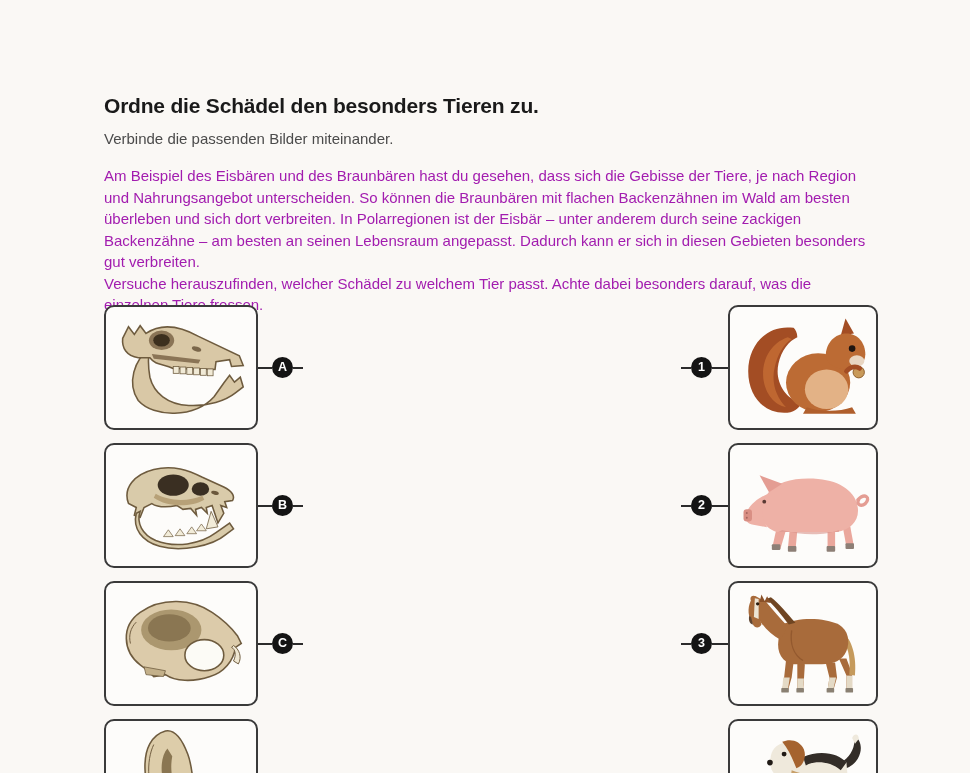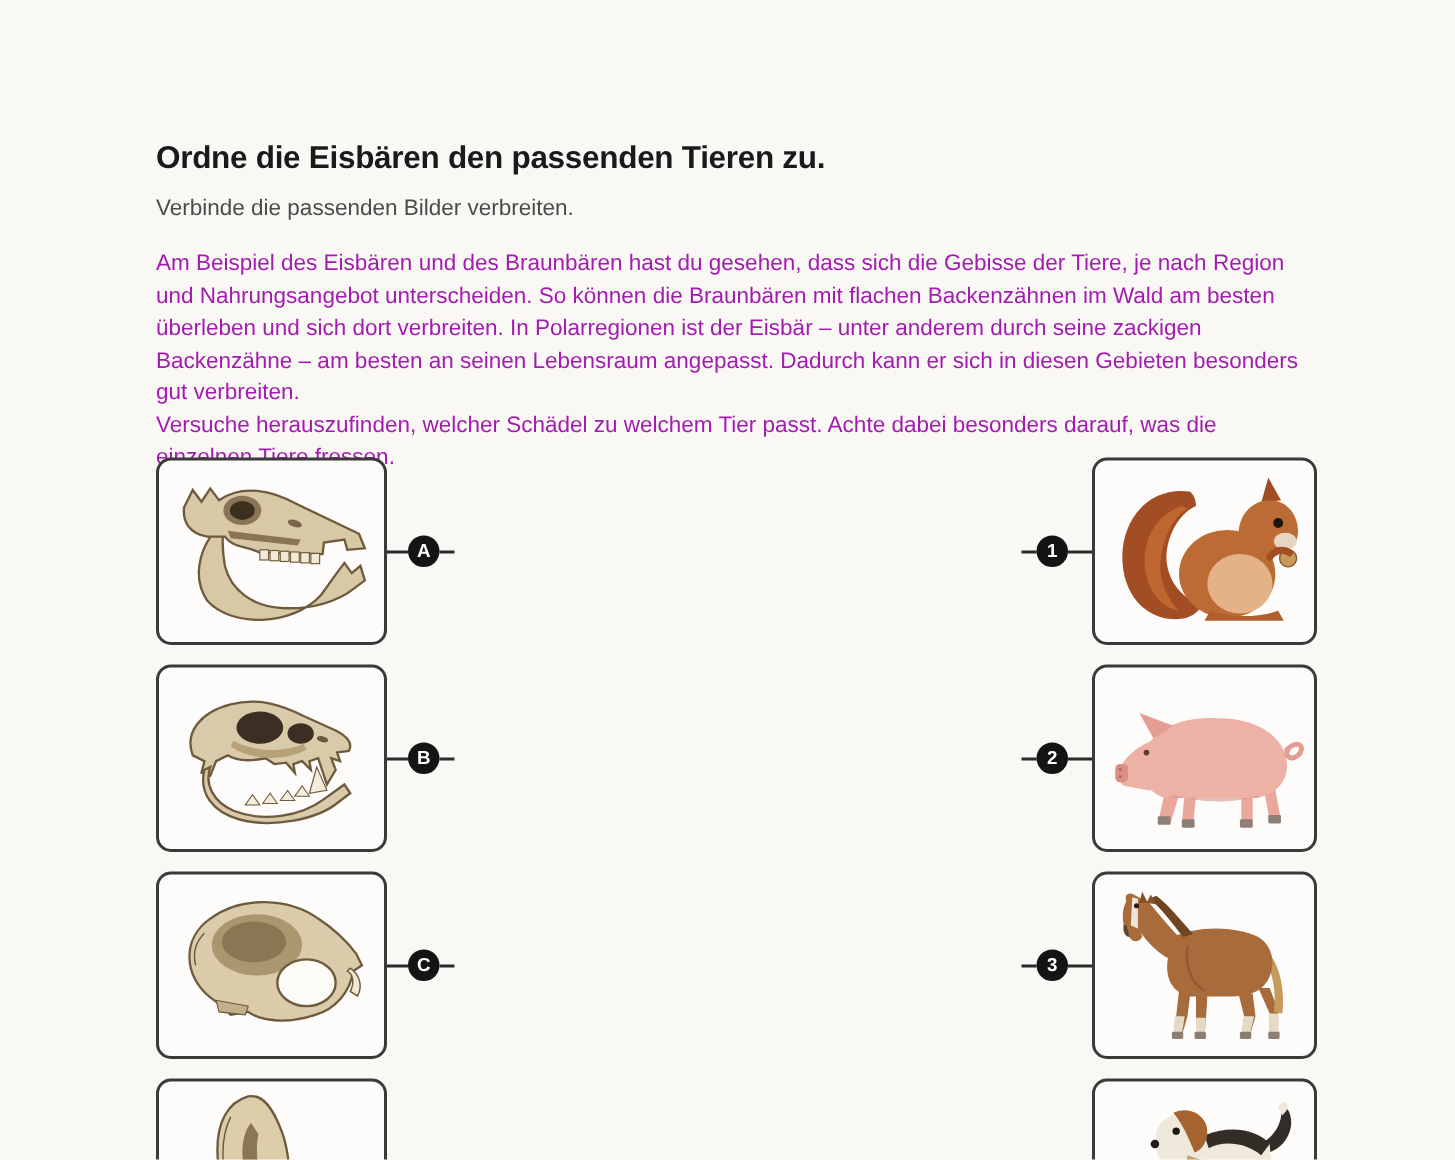--- a/index.html
+++ b/index.html
@@ -46,22 +46,22 @@
     background:var(--badge-bg);color:var(--badge-text);
     font-size:12.5px;font-weight:700;line-height:1;
     display:flex;align-items:center;justify-content:center;
     user-select:none;
   }
 </style>
 </head>
 <body>
 
 <div class="content">
-  <h1 class="title">Ordne die Eisbären den passenden Tieren zu.</h1>
-  <div class="subtitle">Verbinde die passenden Bilder verbreiten.</div>
+  <h1 class="title">Ordne die Schädel den besonders Tieren zu.</h1>
+  <div class="subtitle">Verbinde die passenden Bilder miteinander.</div>
   <div class="intro">
     <p>Am Beispiel des Eisbären und des Braunbären hast du gesehen, dass sich die Gebisse der Tiere, je nach Region und Nahrungsangebot unterscheiden. So können die Braunbären mit flachen Backenzähnen im Wald am besten überleben und sich dort verbreiten. In Polarregionen ist der Eisbär – unter anderem durch seine zackigen Backenzähne – am besten an seinen Lebensraum angepasst. Dadurch kann er sich in diesen Gebieten besonders gut verbreiten.</p>
     <p>Versuche herauszufinden, welcher Schädel zu welchem Tier passt. Achte dabei besonders darauf, was die einzelnen Tiere fressen.</p>
   </div>
 
   <div class="match-area">
 
     <div class="match-row">
       <div class="pair-item">
         <div class="card skull">

